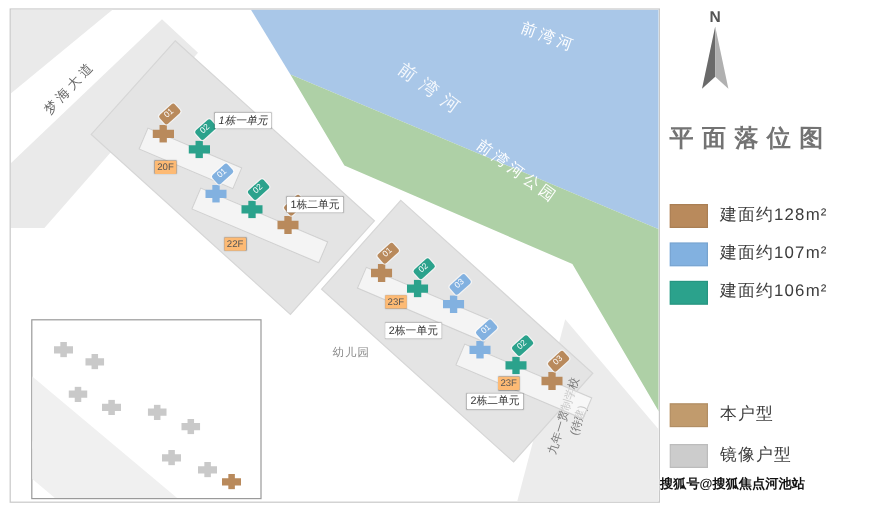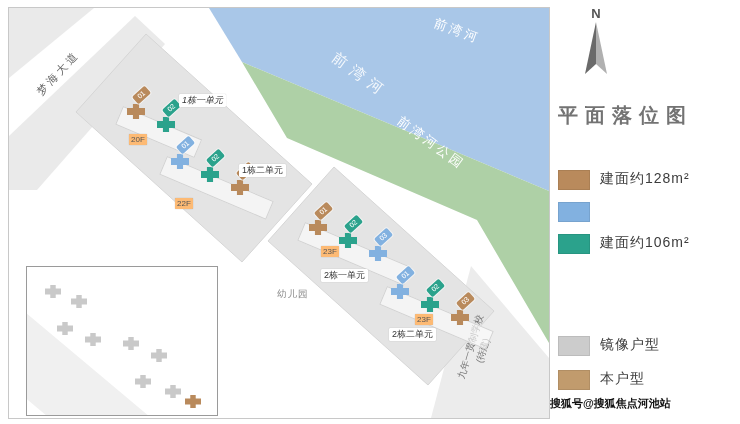--- a/index.html
+++ b/index.html
@@ -92,21 +92,21 @@
         <span class="blabel" style="left: 52px; top: 4px; font-style: italic;">1栋一单元</span>
       </div>
     <div class="bgroup" style="left:162px;top:132px">
         <span class="strip" style="left: -4px; top: 16px; width: 114px; height: 18px;"></span>
         <span class="tw" style="left: 0px; top: 14px; background: rgb(130, 177, 224);"></span>
         <span class="chip" style="left: 6px; top: 0px; background: rgb(130, 177, 224);">01</span>
         <span class="tw" style="left: 30px; top: 27px; background: rgb(43, 162, 140);"></span>
         <span class="chip" style="left: 36px; top: 13px; background: rgb(43, 162, 140);">02</span>
         <span class="tw" style="left: 60px; top: 40px; background: rgb(185, 138, 92);"></span>
         <span class="chip" style="left: 66px; top: 26px; background: rgb(185, 138, 92);">03</span>
-        <span class="ftag" style="left: 4px; top: 58px;">22F</span>
+        <span class="ftag" style="left: 16px; top: 58px;">22F</span>
         <span class="blabel" style="left: 68px; top: 24px;">1栋二单元</span>
       </div>
     <div class="bgroup" style="left:300px;top:198px">
         <span class="strip" style="left: -4px; top: 16px; width: 114px; height: 18px;"></span>
         <span class="tw" style="left: 0px; top: 14px; background: rgb(185, 138, 92);"></span>
         <span class="chip" style="left: 6px; top: 0px; background: rgb(185, 138, 92);">01</span>
         <span class="tw" style="left: 30px; top: 27px; background: rgb(43, 162, 140);"></span>
         <span class="chip" style="left: 36px; top: 13px; background: rgb(43, 162, 140);">02</span>
         <span class="tw" style="left: 60px; top: 40px; background: rgb(130, 177, 224);"></span>
         <span class="chip" style="left: 66px; top: 26px; background: rgb(130, 177, 224);">03</span>
@@ -153,33 +153,34 @@
 
     <div class="ptitle" style="color: #737373;">平面落位图</div>
 
     <div class="legend lg1">
       <div class="lrow">
         <span class="swatch" style="background: rgb(185, 138, 92);"></span>
         <span class="ltext">建面约128m²</span>
       </div>
       <div class="lrow">
         <span class="swatch" style="background: rgb(130, 177, 224);"></span>
+        <span class="ltext">建面约107m²</span>
       </div>
       <div class="lrow">
         <span class="swatch" style="background: rgb(43, 162, 140);"></span>
         <span class="ltext">建面约106m²</span>
       </div>
     </div>
 
     <div class="legend lg2">
       <div class="lrow">
+        <span class="swatch" style="background: rgb(193, 155, 109);"></span>
+        <span class="ltext">本户型</span>
+      </div>
+      <div class="lrow">
         <span class="swatch" style="background: rgb(204, 204, 204);"></span>
         <span class="ltext">镜像户型</span>
-      </div>
-      <div class="lrow">
-        <span class="swatch" style="background: rgb(193, 155, 109);"></span>
-        <span class="ltext">本户型</span>
       </div>
     </div>
   </div>
 
   <div class="watermark">搜狐号@搜狐焦点河池站</div>
 </div>
 
 </body></html>

